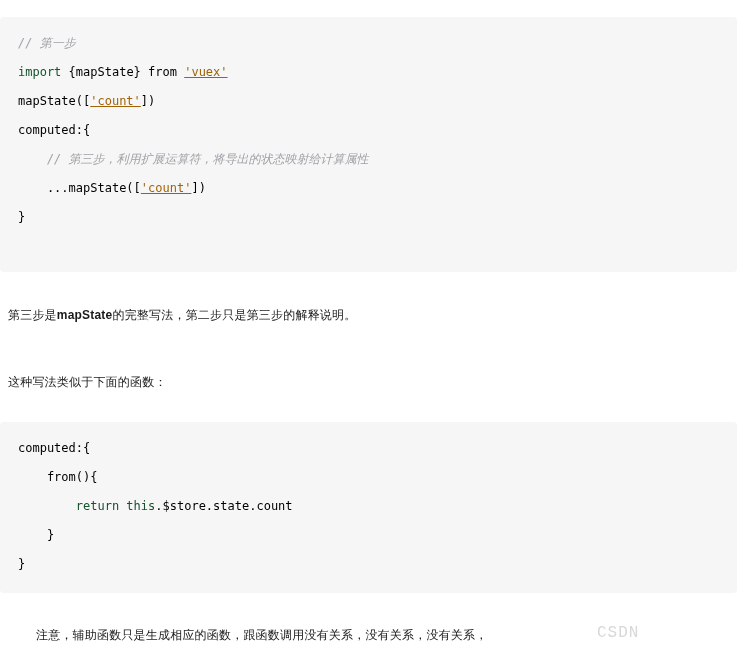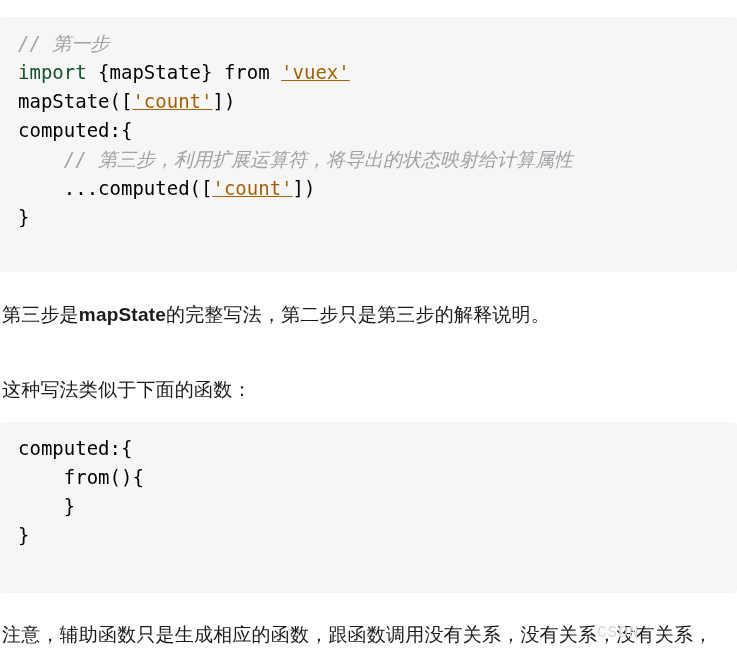--- a/index.html
+++ b/index.html
@@ -26,21 +26,21 @@
   
   .code-block {
     position: absolute;
     left: 0;
     width: 737px;
     background: #f6f6f6;
     border-radius: 4px;
     box-sizing: border-box;
     padding: 12px 0 12px 0;
     font-family: "DejaVu Sans Mono", "Liberation Mono", monospace;
-    font-size: 19px;
+    font-size: 12px;
     line-height: 29px;
     color: #24292e;
     overflow: hidden;
   }
   #code-block-1 { top: 17px; height: 255px; }
   #code-block-2 { top: 422px; height: 171px; }
 
   .code-line {
     white-space: pre;
     padding-left: 18px;
@@ -59,30 +59,30 @@
     color: #a16207;
     text-decoration: underline;
   }
   .tok-plain {
     color: #000000;
   }
 
   
   .para {
     position: absolute;
-    left: 2px;
-    font-size: 19px;
+    left: 8px;
+    font-size: 12px;
     line-height: 26px;
     color: #1a1a1a;
     white-space: nowrap;
     letter-spacing: 0.2px;
   }
   #para-1 { top: 302px; }
-  #para-2 { top: 369px; margin-top: 8px; }
-  #para-3 { top: 622px; }
+  #para-2 { top: 369px; }
+  #para-3 { top: 622px; margin-left: 28px; }
 
   .para b {
     font-weight: bold;
   }
 
   
   .watermark {
     position: absolute;
     left: 597px;
     top: 624px;
@@ -105,36 +105,37 @@
 
     <div class="code-line"><span class="tok-keyword">import</span><span class="tok-plain"> {mapState} from </span><span class="tok-string">'vuex'</span></div>
 
 
     <div class="code-line"><span class="tok-plain">mapState([</span><span class="tok-string">'count'</span><span class="tok-plain">])</span></div>
 
     <div class="code-line"><span class="tok-plain">computed:{</span></div>
 
     <div class="code-line"><span class="tok-comment">    // 第三步，利用扩展运算符，将导出的状态映射给计算属性</span></div>
 
-    <div class="code-line"><span class="tok-plain">    ...computed([</span><span class="tok-string">'count'</span><span class="tok-plain">])</span></div>
+    <div class="code-line"><span class="tok-plain">    ...mapState([</span><span class="tok-string">'count'</span><span class="tok-plain">])</span></div>
 
     <div class="code-line"><span class="tok-plain">}</span></div>
 
   </div>
 
   <div class="para" id="para-1"><span>第三步是</span><b>mapState</b><span>的完整写法，第二步只是第三步的解释说明。</span></div>
 
   <div class="para" id="para-2">这种写法类似于下面的函数：</div>
 
   <div class="code-block" id="code-block-2">
 
     <div class="code-line"><span class="tok-plain">computed:{</span></div>
 
     <div class="code-line"><span class="tok-plain">    from(){</span></div>
 
+    <div class="code-line"><span class="tok-plain">        </span><span class="tok-keyword">return this</span><span class="tok-plain">.$store.state.count</span></div>
 
     <div class="code-line"><span class="tok-plain">    }</span></div>
 
     <div class="code-line"><span class="tok-plain">}</span></div>
 
   </div>
 
   <div class="para" id="para-3">注意，辅助函数只是生成相应的函数，跟函数调用没有关系，没有关系，没有关系，</div>
 
   <div class="watermark">CSDN</div>

